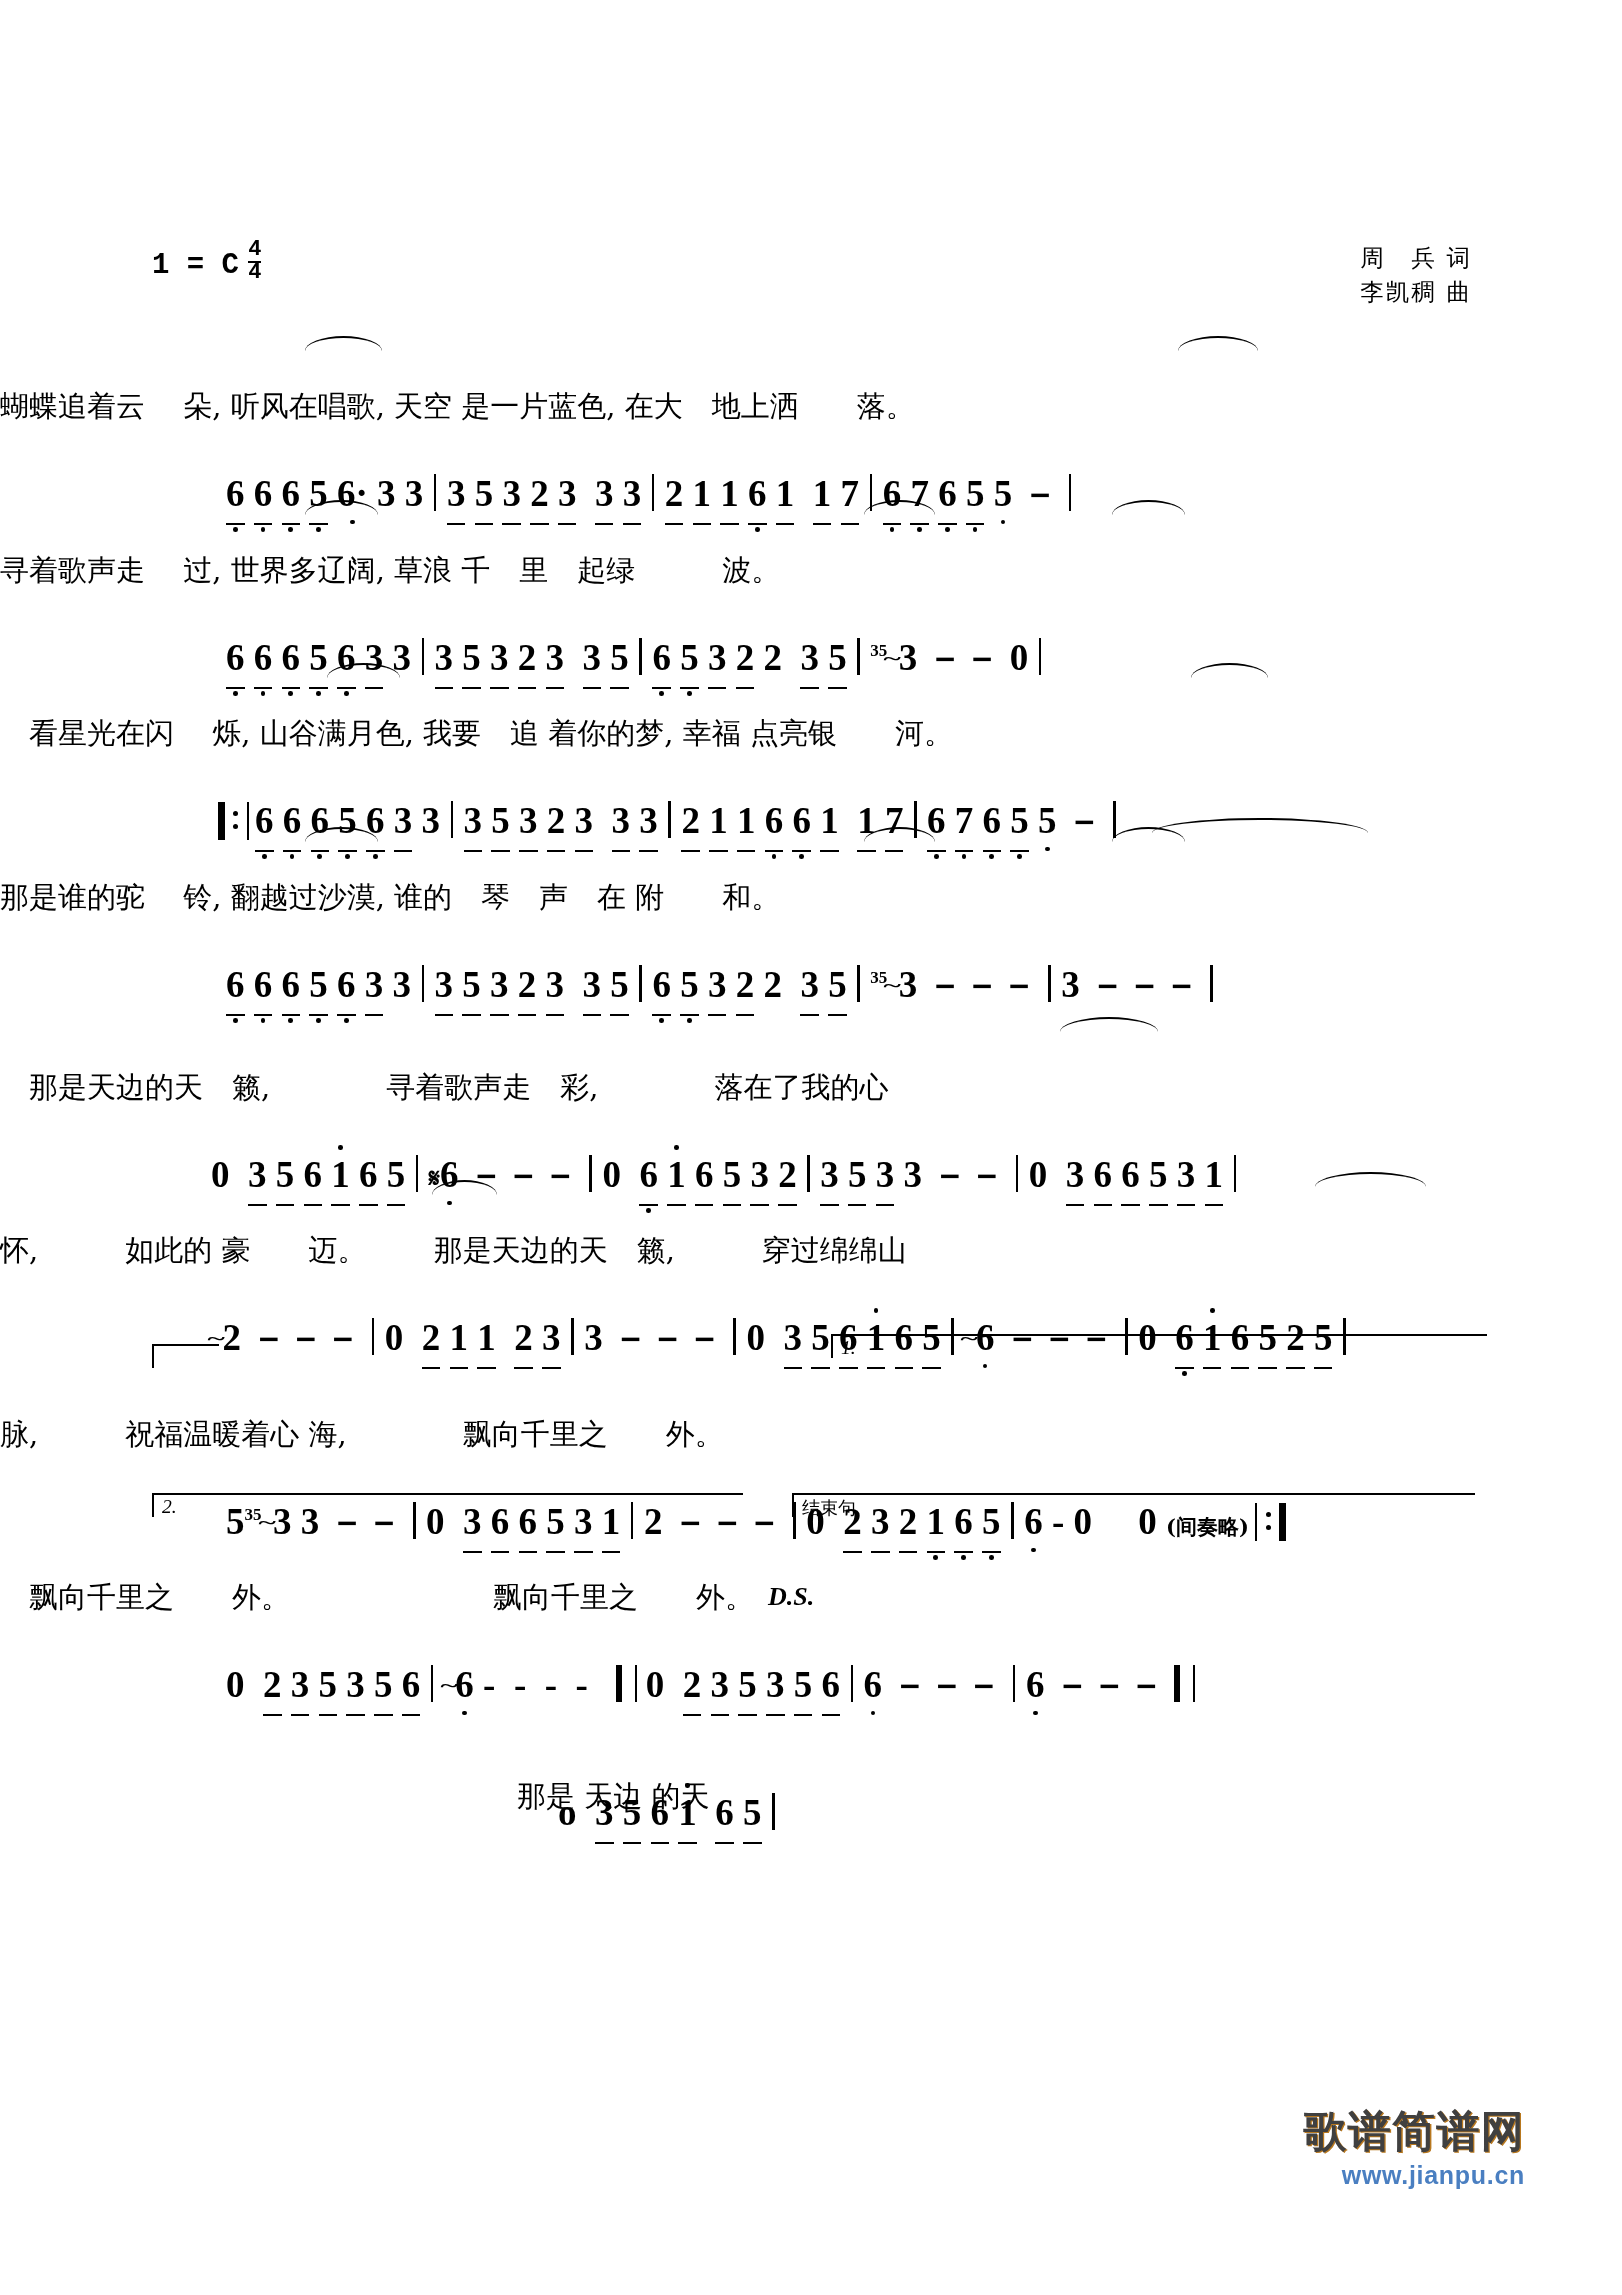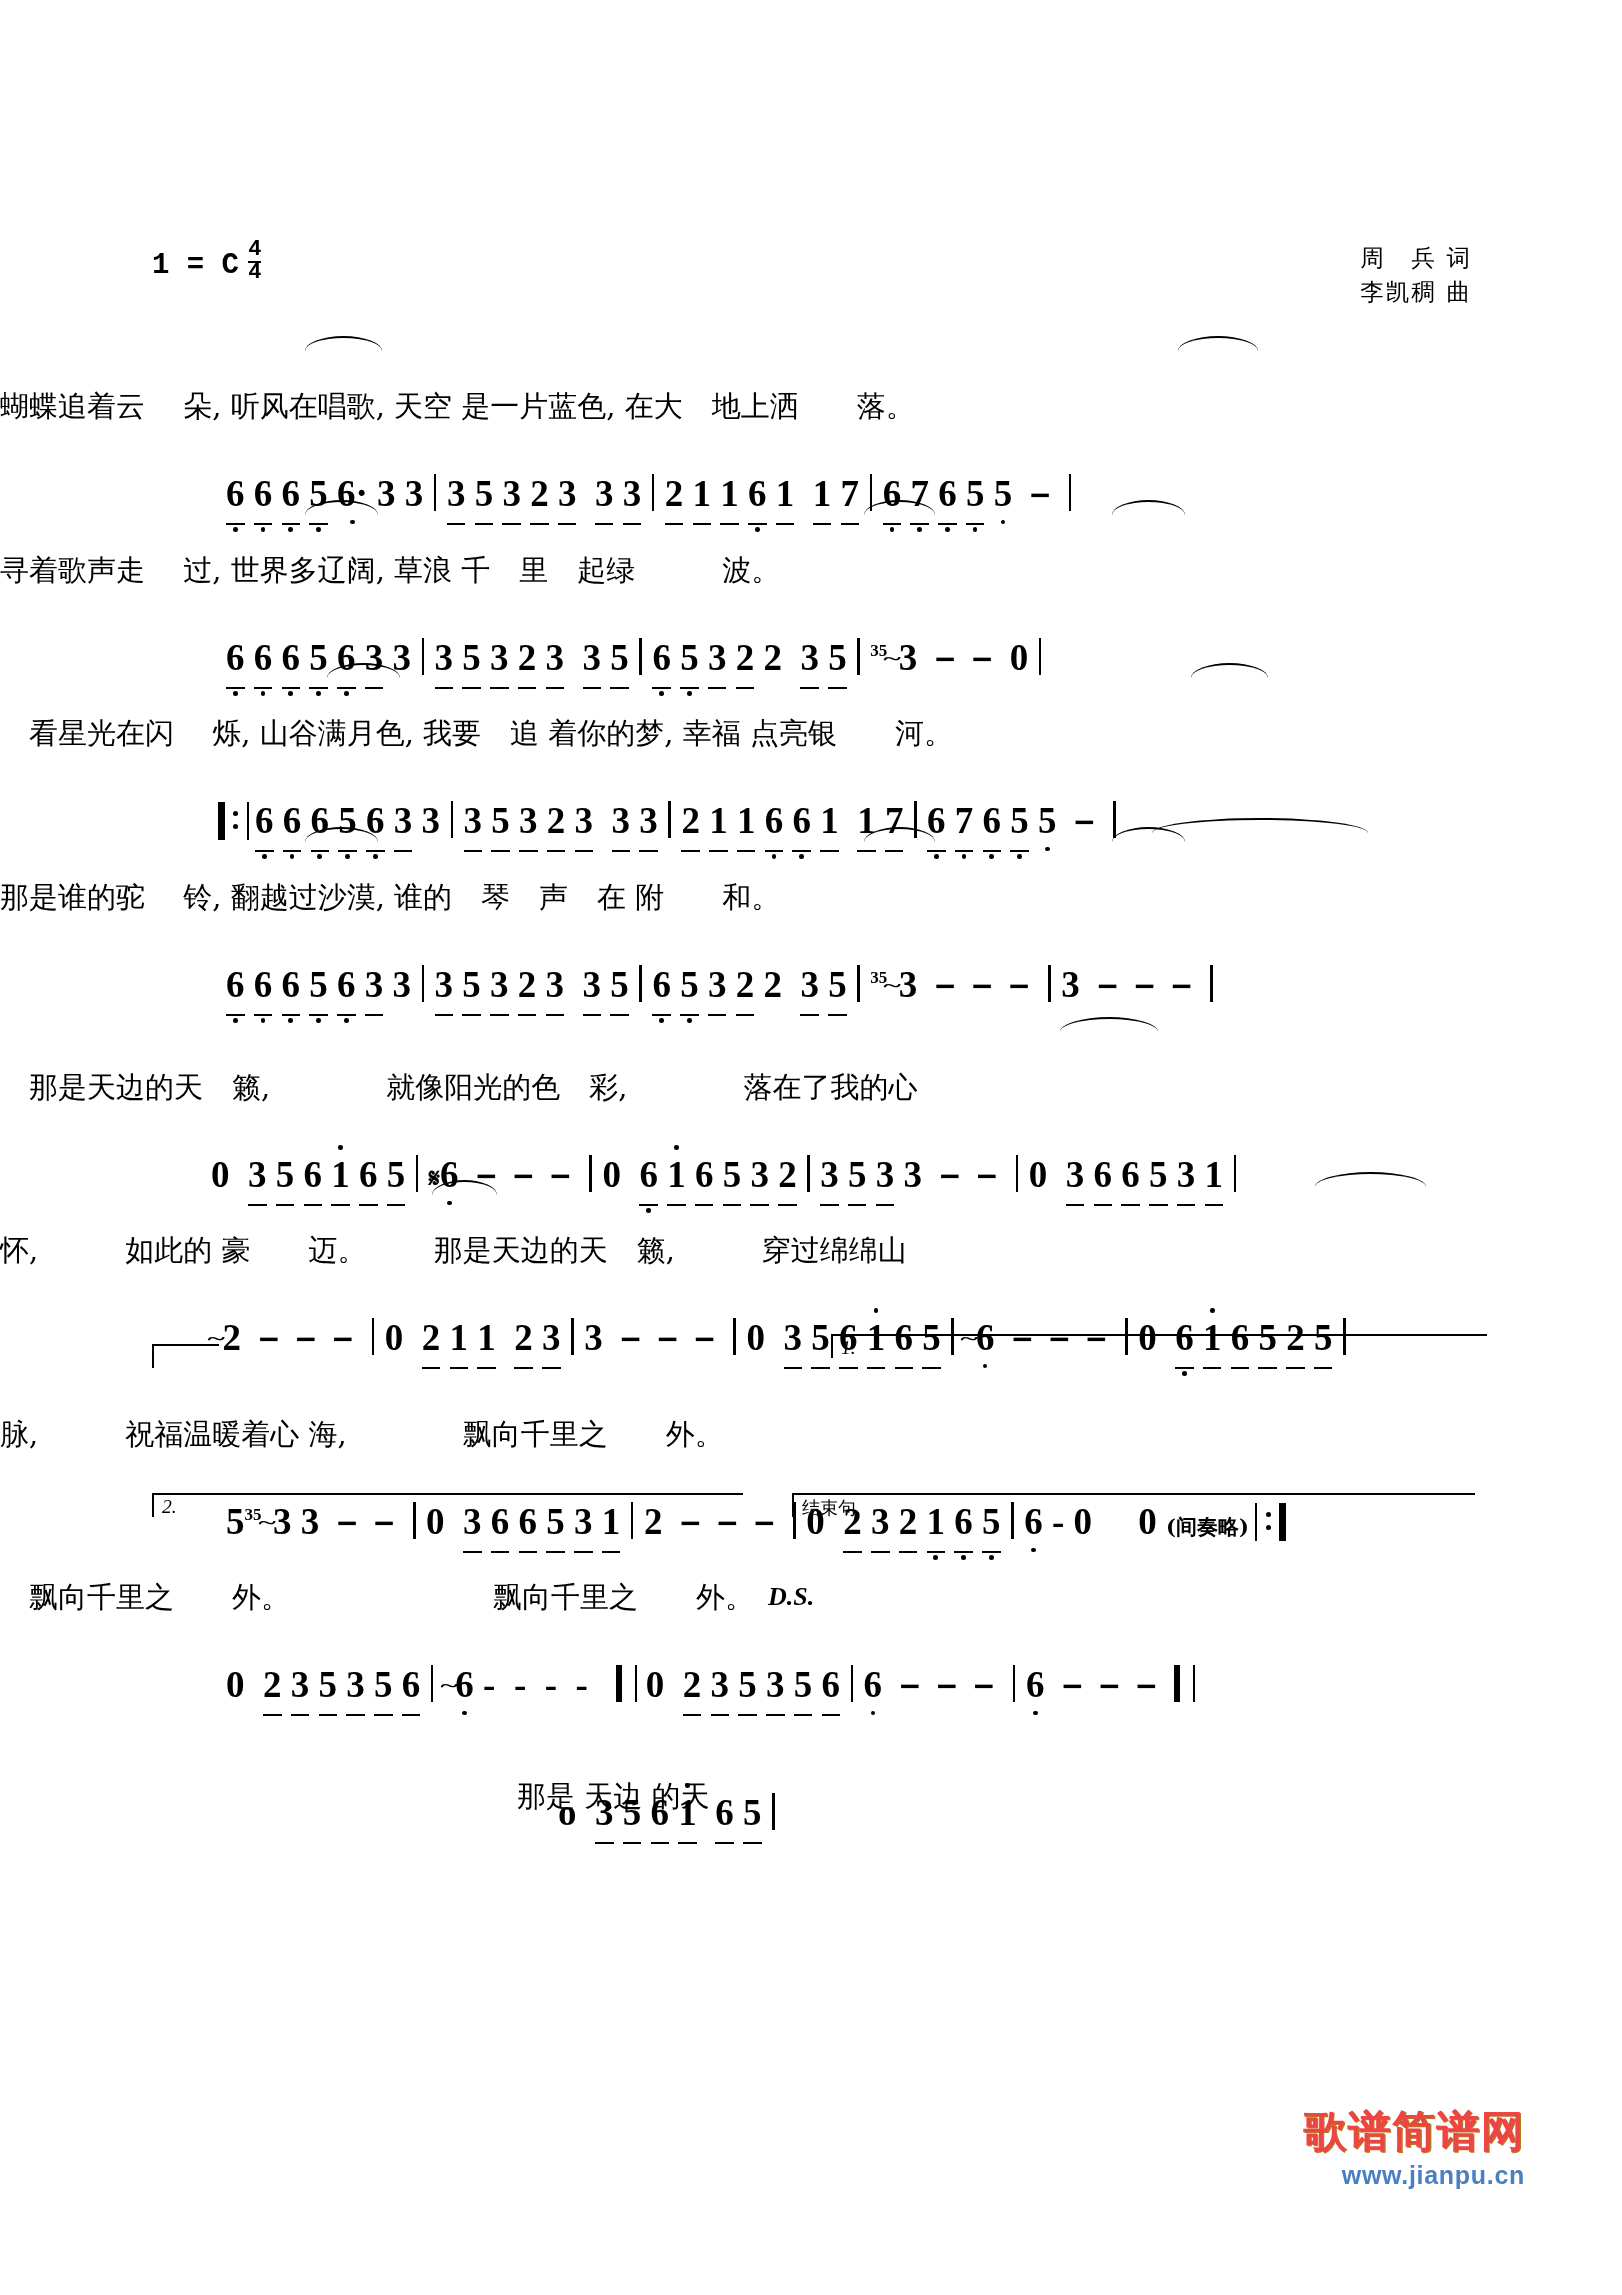--- a/index.html
+++ b/index.html
@@ -232,21 +232,21 @@
     position: absolute;
     right: 98px;
     bottom: 105px;
     text-align: right;
     user-select: none;
   }
   .watermark .wm-main {
     font-family: "DejaVu Serif", serif;
     font-weight: bold;
     font-size: 43px;
-    color: #ef4444;
+    color: #404040;
     letter-spacing: 1.3px;
     text-shadow: 1.3px 1.3px 0 #b8781f;
   }
   .watermark .wm-sub {
     font-family: "Liberation Sans", sans-serif;
     font-weight: bold;
     font-size: 25px;
     color: #4a7fc1;
     letter-spacing: 0.7px;
   }
@@ -313,21 +313,21 @@
     <div class="lyrics">那是谁的驼　 铃, 翻越过沙漠, 谁的　琴　声　在 附　　和。</div>
   </div>
 
   <div class="system" style="top:1021px">
     <div class="notes">
       <div class="row-inner" style="left:137px">
         0  <span class="n u1">3</span> <span class="n u1">5</span> <span class="n u1">6</span> <span class="n dothigh u1">1</span> <span class="n u1">6</span> <span class="n u1">5</span><span class="bar"></span><span class="segno">𝄋</span><span class="n dotlow">6</span> －－－<span class="bar"></span>0  <span class="n dotlow u1">6</span> <span class="n dothigh u1">1</span> <span class="n u1">6</span> <span class="n u1">5</span> <span class="n u1">3</span> <span class="n u1">2</span><span class="bar"></span><span class="n u1">3</span> <span class="n u1">5</span> <span class="n u1">3</span> <span class="n">3</span> －－<span class="bar"></span>0  <span class="n u1">3</span> <span class="n u1">6</span> <span class="n u1">6</span> <span class="n u1">5</span> <span class="n u1">3</span> <span class="n u1">1</span><span class="bar"></span>
       </div>
       <div class="slur" style="left:1060px; top:-3.9px; width:98px;"></div>
     </div>
-    <div class="lyrics">　那是天边的天　籁,　　　　就像阳光的色　彩,　　　　落在了我的心</div>
+    <div class="lyrics">　那是天边的天　籁,　　　　寻着歌声走　彩,　　　　落在了我的心</div>
   </div>
 
   <div class="system" style="top:1184px">
     <div class="notes">
       <div class="row-inner" style="left:137px">
         <span class="tilde">~</span><span class="n">2</span> －－－<span class="bar"></span>0  <span class="n u1">2</span> <span class="n u1">1</span> <span class="n u1">1</span>  <span class="n u1">2</span> <span class="n u1">3</span><span class="bar"></span><span class="n">3</span> －－－<span class="bar"></span>0  <span class="n u1">3</span> <span class="n u1">5</span> <span class="n u1">6</span> <span class="n dothigh u1">1</span> <span class="n u1">6</span> <span class="n u1">5</span><span class="bar"></span><span class="tilde">~</span><span class="n dotlow">6</span> －－－<span class="bar"></span>0  <span class="n dotlow u1">6</span> <span class="n dothigh u1">1</span> <span class="n u1">6</span> <span class="n u1">5</span> <span class="n u1">2</span> <span class="n u1">5</span><span class="bar"></span>
       </div>
       <div class="slur" style="left:432px; top:-3.9px; width:65px;"></div>
       <div class="slur" style="left:1315px; top:-11.8px; width:111px;"></div>
     </div>

